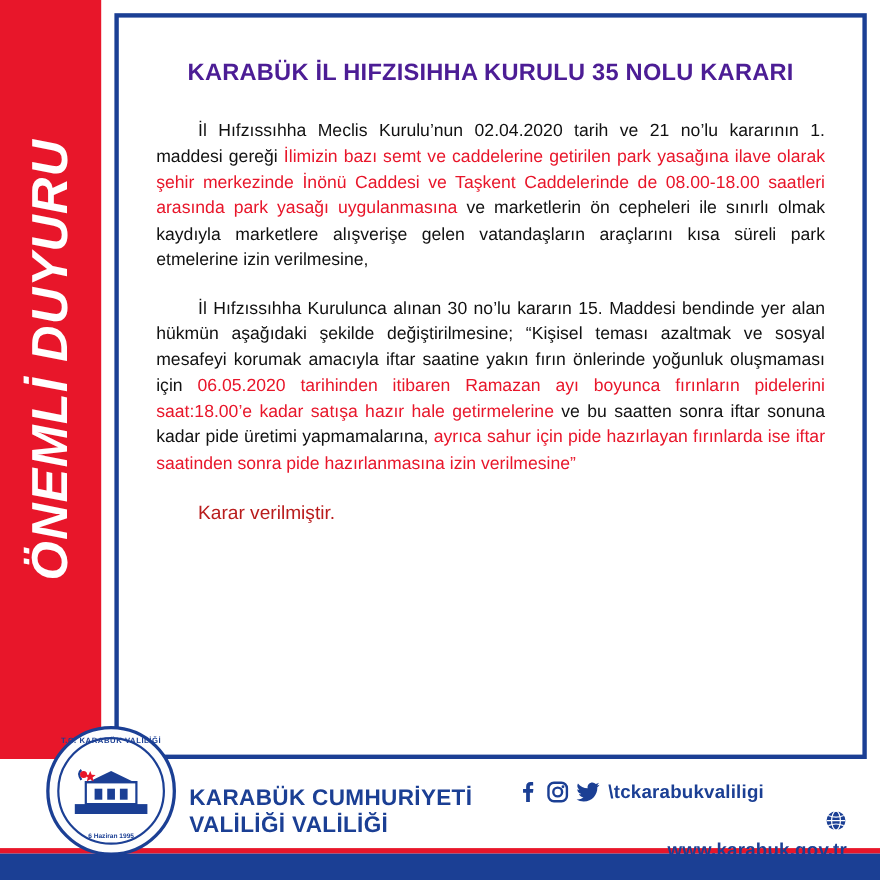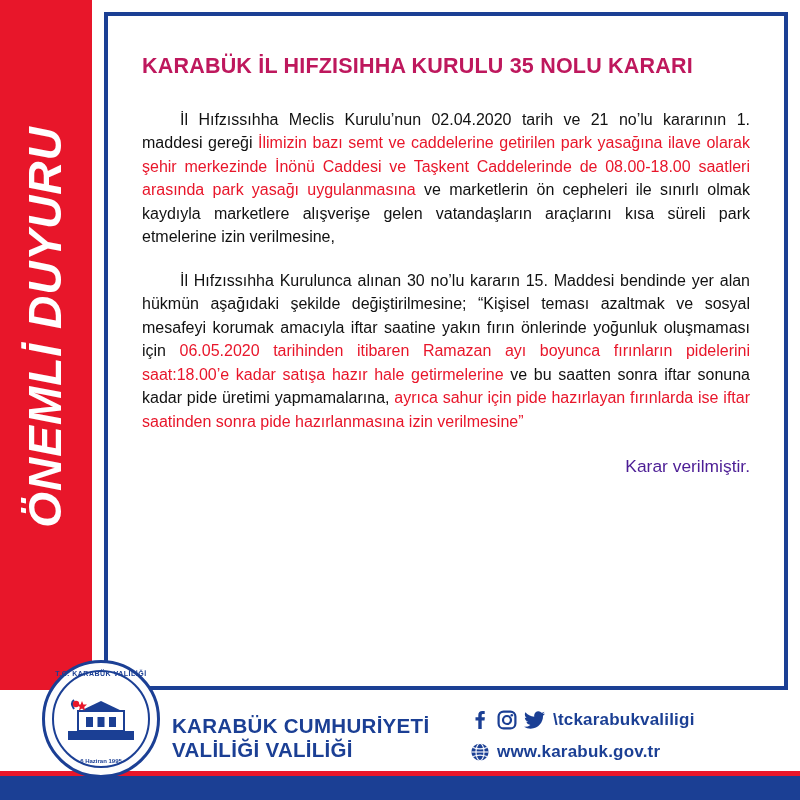--- a/index.html
+++ b/index.html
@@ -61,23 +61,24 @@
     position: absolute;
     left: 0;
     top: 0;
     right: 0;
     bottom: 0;
     padding: 38px 34px 10px 34px;
     box-sizing: border-box;
   }
 
   .doc-title {
-    color: #be185d;
+    color: #4c1d95;
     font-size: 21.5px;
     font-weight: bold;
+    text-align: center;
     letter-spacing: 0.2px;
     margin: 0 0 28px 0;
     line-height: 1.2;
   }
 
   .para {
     font-size: 16px;
     line-height: 1.47;
     text-align: justify;
     color: #111111;
@@ -85,24 +86,23 @@
     text-indent: 38px;
   }
   .para.last {
     margin-bottom: 0;
   }
   .para span.red {
     color: #e8162a;
   }
   .closing {
     font-size: 17.4px;
-    color: #4c1d95;
+    color: #b91c1c;
     margin: 22px 0 0 0;
     text-indent: 38px;
-    text-align: right;
   }
 
   
   .bottom-bar {
     position: absolute;
     left: 0;
     bottom: 0;
     width: 800px;
     height: 110px;
     background: #ffffff;
@@ -196,20 +196,21 @@
     color: #1b3f94;
   }
   .social-row {
     display: flex;
     align-items: flex-end;
     gap: 7px;
     height: 26px;
   }
   .social-row + .social-row {
     margin-top: 6px;
+    flex-direction: column;
   }
   .social-handle, .social-site {
     font-size: 17px;
     font-weight: bold;
     color: #1b3f94;
     letter-spacing: 0.2px;
   }
   .ico {
     display: inline-block;
     line-height: 0;

